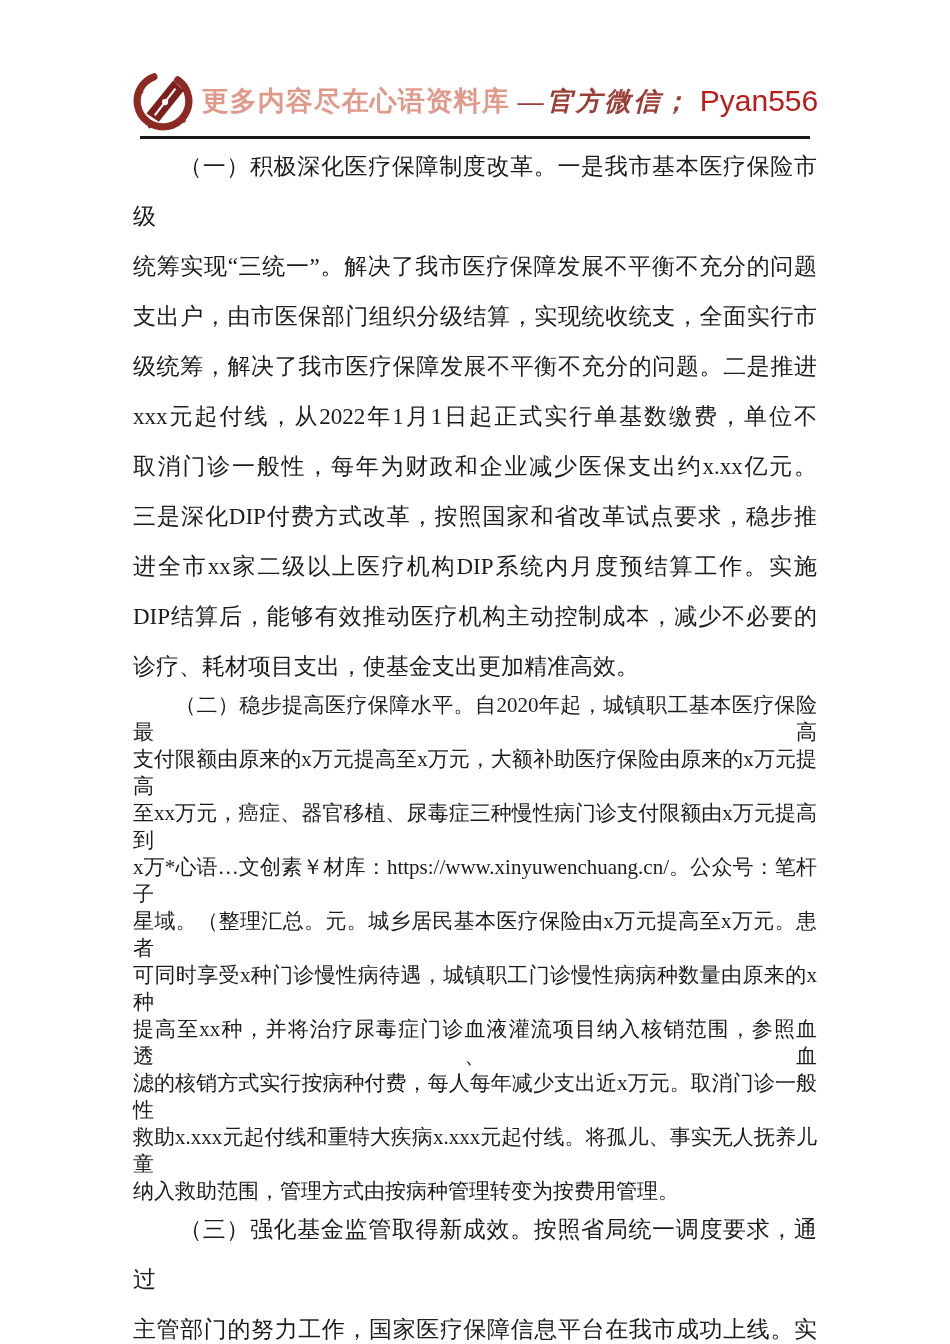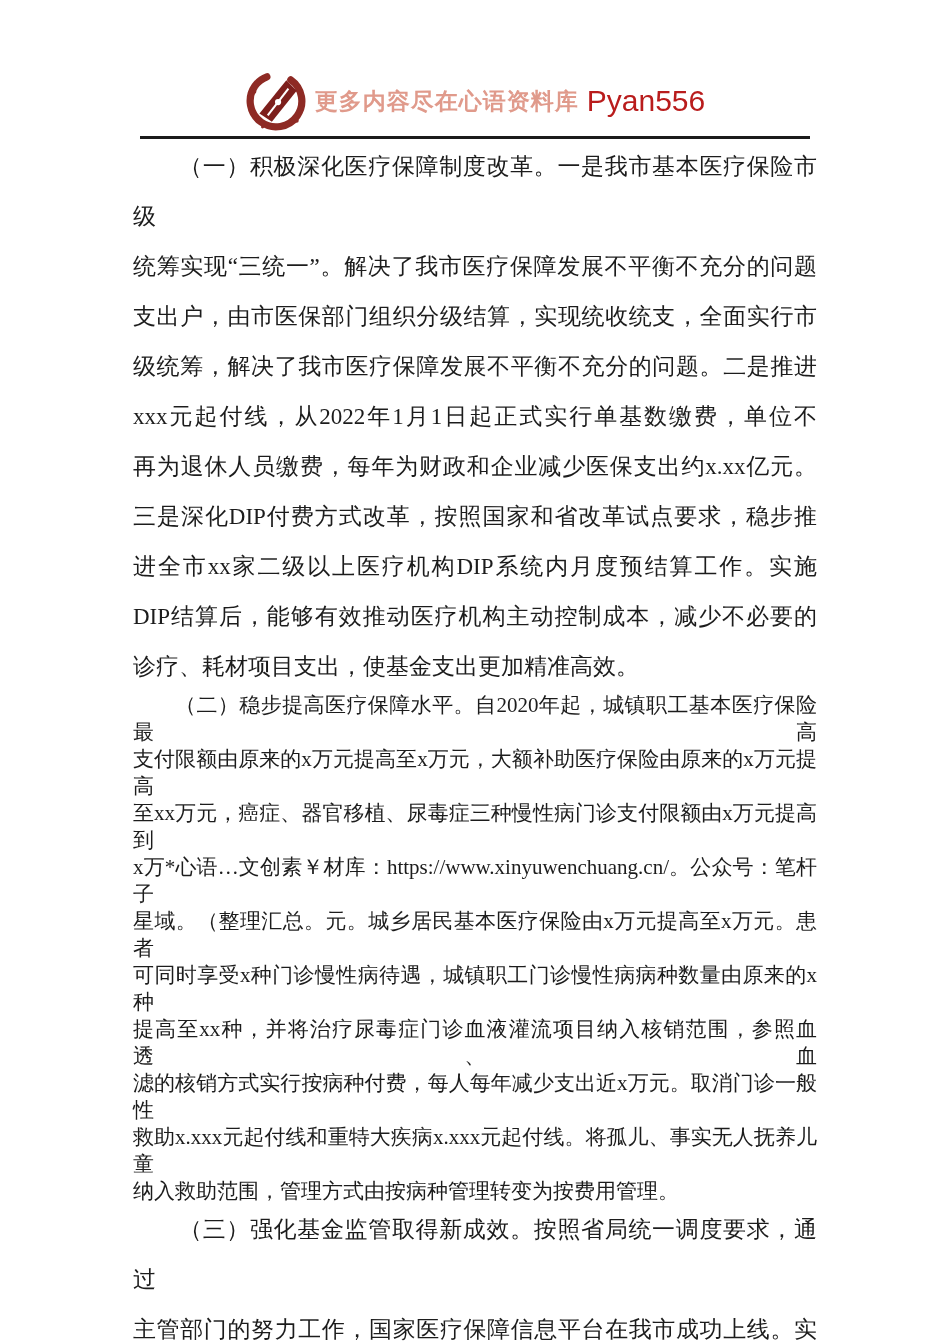--- a/index.html
+++ b/index.html
@@ -11,21 +11,21 @@
     overflow:hidden;
   }
   
   .brand-row {
     display:flex; align-items:center; justify-content:center;
     gap:8px;
   }
   header .brand-row { padding-top:70px; }
   .logo { width:62px; height:62px; flex:0 0 auto; }
   .brand-main {
-    font-size:23px; font-weight:bold; color:#e09a8b; letter-spacing:1px;
+    font-size:27px; font-weight:bold; color:#e09a8b; letter-spacing:1px;
     white-space:nowrap;
   }
   .brand-script {
     font-size:26px; font-weight:bold; color:#9a3f37; font-style:italic;
     letter-spacing:3px; white-space:nowrap;
   }
   .brand-id {
     font-size:30px; color:#b91c1c;
     font-family:"Liberation Sans", sans-serif;
     white-space:nowrap;
@@ -56,33 +56,34 @@
       <svg class="logo" viewBox="0 0 60 60">
         <circle cx="30" cy="30" r="25" fill="none" stroke="#8e2a24" stroke-width="7" stroke-dasharray="132 26" stroke-linecap="round" transform="rotate(-55 30 30)"></circle>
         <polygon points="40,10 50,20 26,50 14,42" fill="#7d1f1c"></polygon>
         <line x1="22" y1="44" x2="42" y2="18" stroke="#ffffff" stroke-width="2"></line>
         <circle cx="32" cy="31" r="3" fill="#ffffff"></circle>
         <circle cx="9" cy="21" r="2" fill="#8e2a24"></circle>
         <circle cx="50" cy="49" r="2" fill="#8e2a24"></circle>
         <circle cx="17" cy="55" r="1.5" fill="#8e2a24"></circle>
       </svg>
       <span class="brand-main">更多内容尽在心语资料库</span>
+      <span class="brand-script">—官方微信；</span>
       <span class="brand-id">Pyan556</span>
     </div>
     <div class="rule"></div>
   </header>
 
   <main id="doc-body">
       <div class="para wide">
         <div class="line">（一）积极深化医疗保障制度改革。一是我市基本医疗保险市级</div>
         <div class="line">统筹实现“三统一”。解决了我市医疗保障发展不平衡不充分的问题</div>
         <div class="line">支出户，由市医保部门组织分级结算，实现统收统支，全面实行市</div>
         <div class="line">级统筹，解决了我市医疗保障发展不平衡不充分的问题。二是推进</div>
         <div class="line">xxx元起付线，从2022年1月1日起正式实行单基数缴费，单位不</div>
-        <div class="line">再为退休人员缴费，每年为财政和企业减少医保支出约x.xx亿元。</div>
+        <div class="line">取消门诊一般性，每年为财政和企业减少医保支出约x.xx亿元。</div>
         <div class="line">三是深化DIP付费方式改革，按照国家和省改革试点要求，稳步推</div>
         <div class="line">进全市xx家二级以上医疗机构DIP系统内月度预结算工作。实施</div>
         <div class="line">DIP结算后，能够有效推动医疗机构主动控制成本，减少不必要的</div>
         <div class="line no-stretch">诊疗、耗材项目支出，使基金支出更加精准高效。</div>
       </div>
       <div class="para compact">
         <div class="line">（二）稳步提高医疗保障水平。自2020年起，城镇职工基本医疗保险最高</div>
         <div class="line">支付限额由原来的x万元提高至x万元，大额补助医疗保险由原来的x万元提高</div>
         <div class="line">至xx万元，癌症、器官移植、尿毒症三种慢性病门诊支付限额由x万元提高到</div>
         <div class="line">x万*心语…文创素￥材库：https://www.xinyuwenchuang.cn/。公众号：笔杆子</div>

